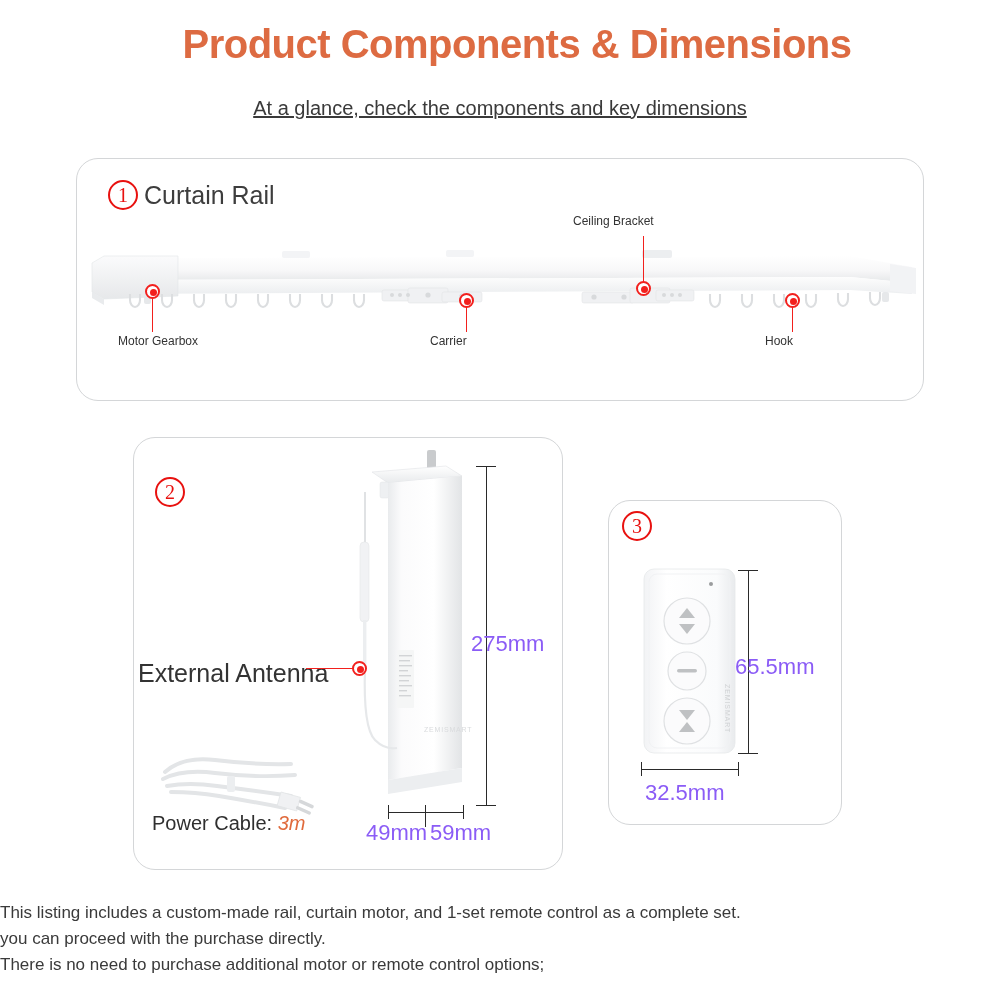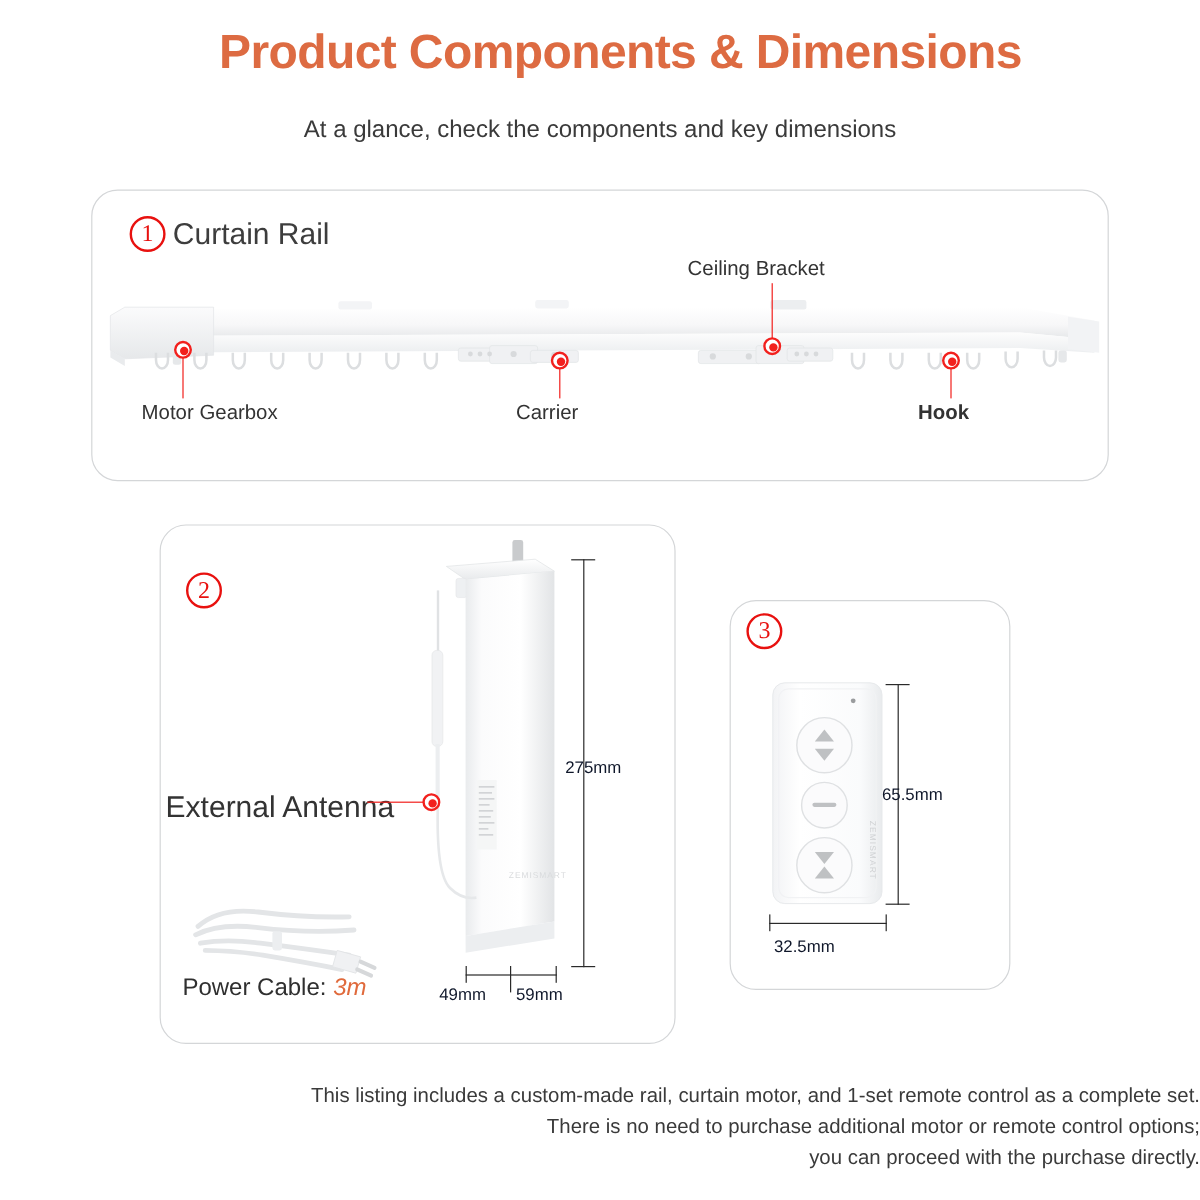--- a/index.html
+++ b/index.html
@@ -15,21 +15,21 @@
   .hdr-title {
     position: absolute; top: 22px; left: 0; width: 1000px;
     text-align: center;
     font-size: 40px; font-weight: bold; letter-spacing: -0.5px;
     color: #dd6b42;
     padding-left: 34px;
   }
   .hdr-sub {
     position: absolute; top: 97px; left: 0; width: 1000px;
     text-align: center;
-    font-size: 20px; color: #3a3a3a;
+    font-size: 20px; color: #3a3a3a; text-decoration: underline;
   }
 
   
   .card {
     position: absolute;
     border: 1px solid #d4d6d8;
     border-radius: 22px;
     background: #fff;
   }
   #card-rail   { left: 76px;  top: 158px; width: 848px; height: 243px; }
@@ -45,54 +45,54 @@
     flex: 0 0 auto;
   }
   .sec-title { font-size: 25px; color: #3d3d3d; margin-left: 6px; }
 
   #head-rail   { left: 108px; top: 180px; }
   #head-motor  { left: 155px; top: 477px; }
   #head-remote { left: 622px; top: 511px; }
 
   
   .callout-label {
-    position: absolute; font-size: 17px; color: #333;
+    position: absolute; font-size: 12px; color: #333;
     white-space: nowrap;
   }
   .leader { position: absolute; background: #f2201d; }
   .leader-v { width: 1.3px; }
   .leader-h { height: 1.3px; }
   .marker {
     position: absolute; width: 15px; height: 15px; border-radius: 50%;
     border: 2px solid #f2201d; background: #fff;
   }
   .marker::after {
     content: ""; position: absolute; left: 3px; top: 3px;
     width: 7px; height: 7px; border-radius: 50%; background: #f2201d;
   }
 
   
   #rail-art { position: absolute; left: 90px; top: 250px; width: 830px; height: 75px; }
 
   
   #motor-art { position: absolute; left: 350px; top: 450px; width: 150px; height: 370px; }
   .dim-text {
-    position: absolute; color: #0f172a; font-size: 14px; white-space: nowrap;
+    position: absolute; color: #8b5cf6; font-size: 22px; white-space: nowrap;
   }
   .dim-line { position: absolute; background: #2a2a2a; }
   .dim-v { width: 1.3px; }
   .dim-h { height: 1.3px; }
 
   
   #remote-art { position: absolute; left: 641px; top: 566px; width: 100px; height: 190px; }
 
   
   .footer {
     position: absolute; left: 0; top: 900px; width: 1000px;
-    text-align: right; font-size: 17px; color: #3a3a3a; line-height: 26px;
+    text-align: left; font-size: 17px; color: #3a3a3a; line-height: 26px;
   }
   .footer div { white-space: nowrap; }
   .cable-label {
     position: absolute; left: 152px; top: 812px;
     font-size: 20px; color: #2f2f2f; white-space: nowrap;
   }
   .cable-label .val { color: #e06a3c; font-style: italic; }
 </style>
 </head>
 <body>
@@ -187,21 +187,21 @@
   <div class="marker" style="left:636px; top:281px;"></div>
 
   <div class="callout-label" id="lbl-gearbox" style="left:98px; top:334px;margin-left:20px;">Motor Gearbox</div>
   <div class="leader leader-v" style="left:152px; top:298px; height:34px;"></div>
   <div class="marker" style="left:145px; top:284px;"></div>
 
   <div class="callout-label" id="lbl-carrier" style="left:430px; top:334px;">Carrier</div>
   <div class="leader leader-v" style="left:466px; top:306px; height:26px;"></div>
   <div class="marker" style="left:459px; top:293px;"></div>
 
-  <div class="callout-label" id="lbl-hook" style="left:765px; top:334px;font-weight:bold;">Hook</div>
+  <div class="callout-label" id="lbl-hook" style="left:765px; top:334px;">Hook</div>
   <div class="leader leader-v" style="left:792px; top:306px; height:26px;"></div>
   <div class="marker" style="left:785px; top:293px;"></div>
 
   <div class="card" id="card-motor"></div>
 
   <div class="sec-head" id="head-motor">
     <div class="num-circle">2</div>
   </div>
 
   <svg id="motor-art" viewBox="0 0 150 370">
@@ -327,17 +327,17 @@
   <div class="dim-line dim-h" style="left:738px; top:753px; width:20px;"></div>
   <div class="dim-text" style="left:735px; top:654px;">65.5mm</div>
 
   <div class="dim-line dim-h" style="left:641px; top:769px; width:98px;"></div>
   <div class="dim-line dim-v" style="left:641px; top:762px; height:14px;"></div>
   <div class="dim-line dim-v" style="left:738px; top:762px; height:14px;"></div>
   <div class="dim-text" style="left:645px; top:780px;">32.5mm</div>
 
   <div class="footer">
     <div>This listing includes a custom-made rail, curtain motor, and 1-set remote control as a complete set.</div>
+    <div>you can proceed with the purchase directly.</div>
     <div>There is no need to purchase additional motor or remote control options;</div>
-    <div>you can proceed with the purchase directly.</div>
   </div>
 
 </div>
 
 </body></html>

